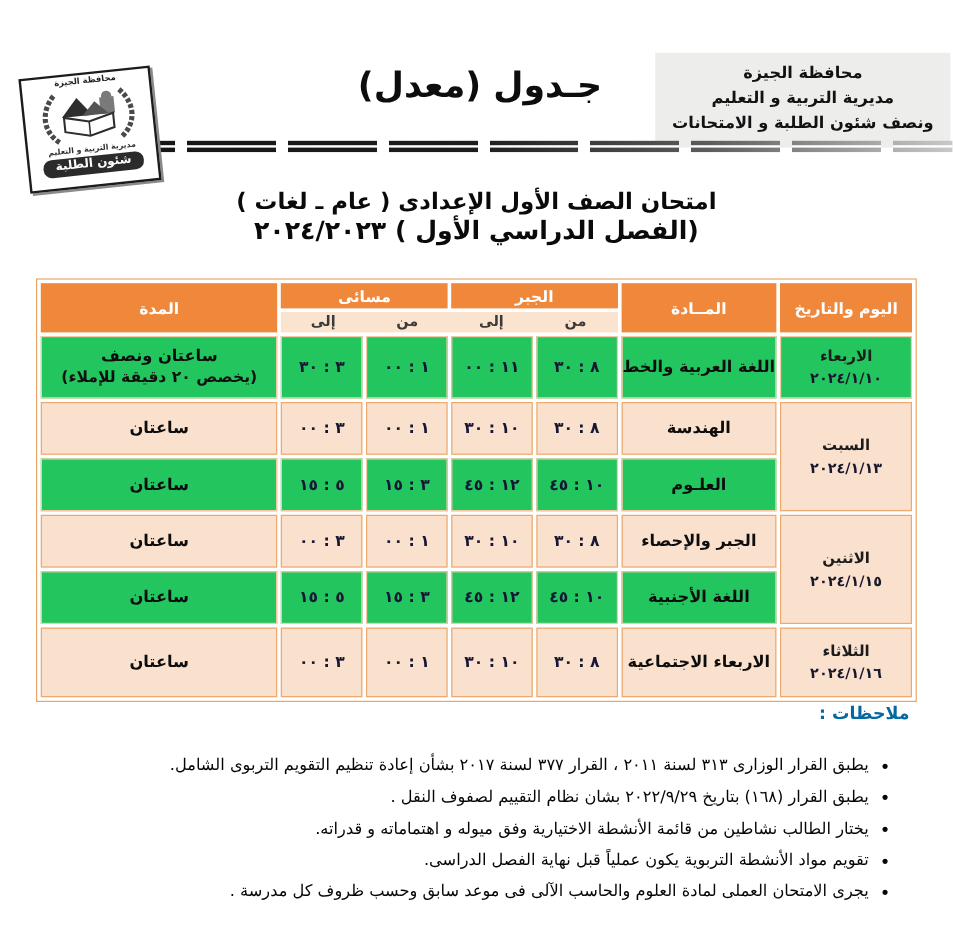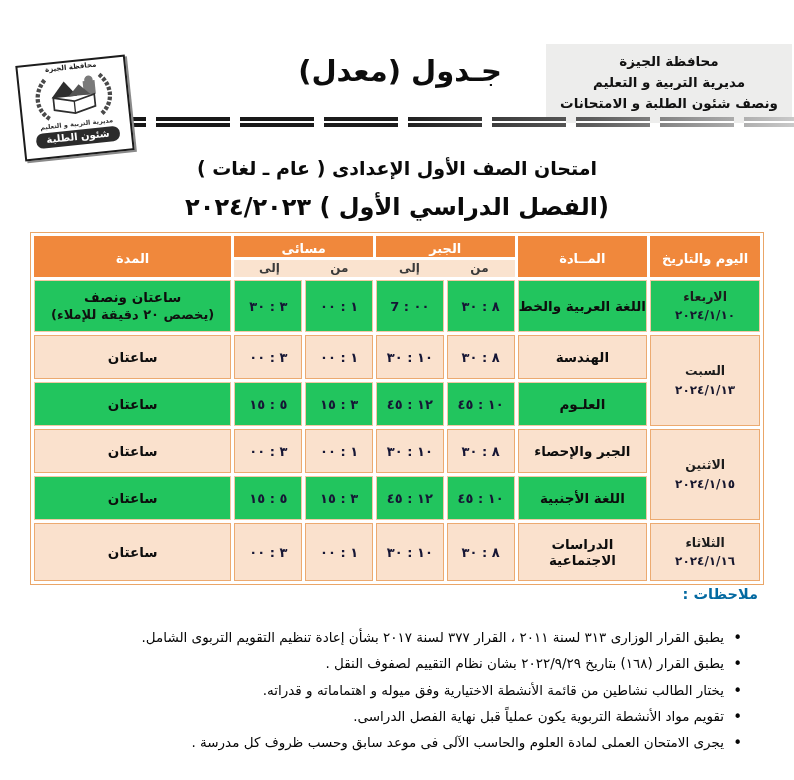--- a/index.html
+++ b/index.html
@@ -65,21 +65,21 @@
   .divider::after {
     content:""; position:absolute; left:0; right:0; top:4px; height:2px; background:#fff;
   }
 
   
   .title-line1, .title-line2 {
     position:absolute; left:0; width:100%;
     text-align:center; font-weight:bold; color:#0a0a0a;
   }
   .title-line1 { top:157px; font-size:19px; }
-  .title-line2 { top:193px; font-size:24px; }
+  .title-line2 { top:180px; font-size:21px; }
 
   
   .table-wrap { position:absolute; top:232px; right:30px; }
   table.exam {
     width:734px;
     border-collapse:separate;
     border-spacing:3px;
     background:#fff;
     border:1px solid #eaa668;
   }
@@ -203,21 +203,21 @@
         </tr>
       </thead>
       <tbody>
         <tr class="r0">
           <td class="day bg-white">
             <span>الاربعاء</span>
             <span class="date">٢٠٢٤/١/١٠</span>
           </td>
           <td class="subj bg-white">اللغة العربية والخط</td>
           <td class="time bg-white">٨ : ٣٠</td>
-          <td class="time bg-white">7 : ٠٠</td>
+          <td class="time bg-white">١١ : ٠٠</td>
           <td class="time bg-white">١ : ٠٠</td>
           <td class="time bg-white">٣ : ٣٠</td>
           <td class="dur bg-white">
             <span>ساعتان ونصف</span>
             <span class="dur-note">(يخصص ٢٠ دقيقة للإملاء)</span>
           </td>
         </tr>
         <tr class="r1">
           <td class="day bg-peach" rowspan="2">
             <span>السبت</span>
@@ -256,21 +256,21 @@
           <td class="time bg-white">١٢ : ٤٥</td>
           <td class="time bg-white">٣ : ١٥</td>
           <td class="time bg-white">٥ : ١٥</td>
           <td class="dur bg-white">ساعتان</td>
         </tr>
         <tr class="r5">
           <td class="day bg-peach">
             <span>الثلاثاء</span>
             <span class="date">٢٠٢٤/١/١٦</span>
           </td>
-          <td class="subj bg-peach">الدراسات الاجتماعية</td>
+          <td class="subj bg-peach">الاربعاء الاجتماعية</td>
           <td class="time bg-peach">٨ : ٣٠</td>
           <td class="time bg-peach">١٠ : ٣٠</td>
           <td class="time bg-peach">١ : ٠٠</td>
           <td class="time bg-peach">٣ : ٠٠</td>
           <td class="dur bg-peach">ساعتان</td>
         </tr>
       </tbody>
     </table>
   </div>
 

